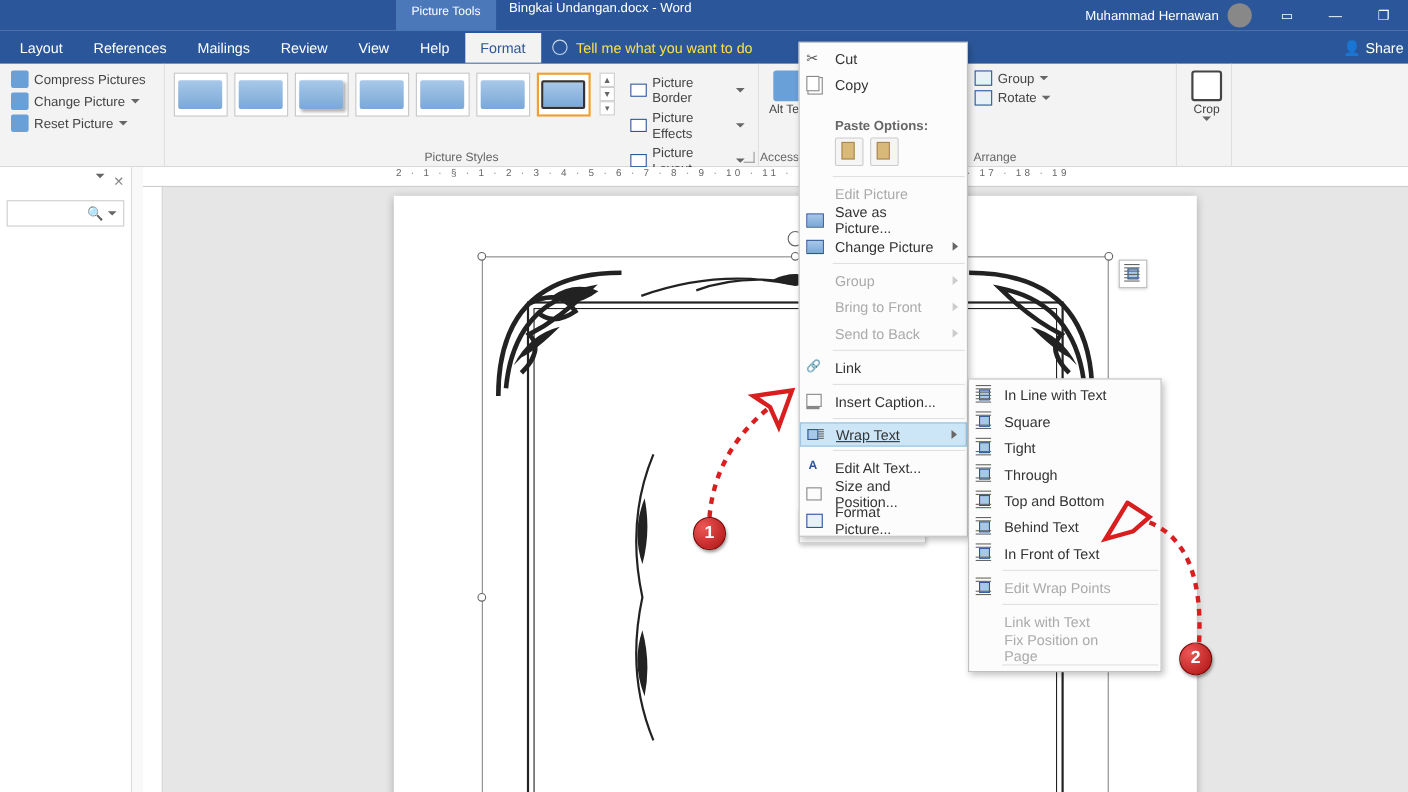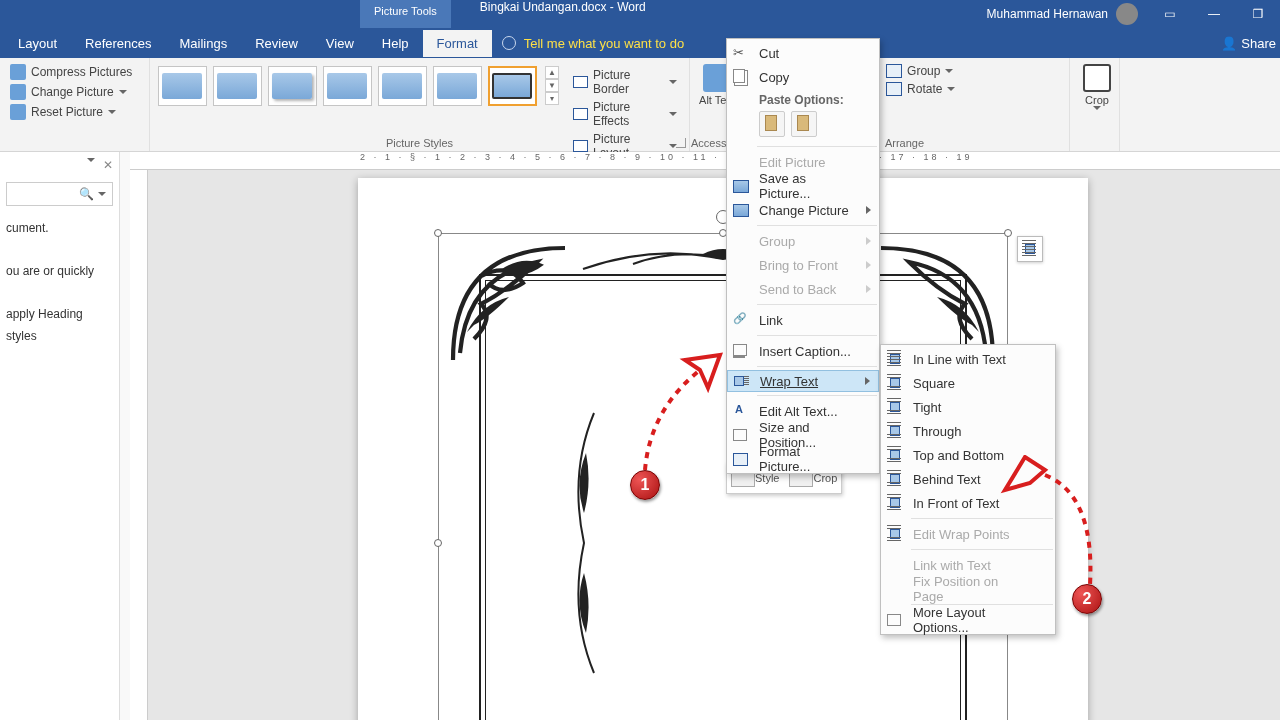--- a/index.html
+++ b/index.html
@@ -1,21 +1,21 @@
 <!DOCTYPE html>
 <html><head>
 <meta charset="utf-8">
 <style>
 * { margin: 0; padding: 0; box-sizing: border-box; font-family: "Segoe UI", sans-serif; }
 body { width: 1280px; height: 720px; overflow: hidden; background: #fff; position: relative; }
 
 
 .titlebar { height: 28px; background: #2b579a; display: flex; color: #fff; font-size: 12px; }
 .titlebar .tool-tab { background: #4a78b8; padding: 5px 14px; margin-left: 360px; font-size: 11px; }
-.titlebar .doc-title { margin-left: 29px; }
+.titlebar .doc-title { margin-left: 12px; }
 .titlebar .spacer { flex: 1; }
 .titlebar .user { margin-right: 10px; display: flex; align-items: center; gap: 8px; }
 .titlebar .avatar { width: 22px; height: 22px; border-radius: 50%; background: #888; }
 .titlebar .win-btn { width: 44px; height: 28px; display: flex; align-items: center; justify-content: center; cursor: pointer; }
 
 
 .ribbon-tabs { height: 30px; background: #2b579a; display: flex; align-items: center; padding-left: 4px; }
 .ribbon-tabs .tab { color: #fff; font-size: 13px; padding: 6px 14px; cursor: pointer; }
 .ribbon-tabs .tab.active { background: #f3f3f3; color: #2b579a; }
 .tell-me { display: flex; align-items: center; color: #fde047; gap: 8px; margin-left: 10px; font-size: 13px; }
@@ -92,21 +92,21 @@
 
 
 .menu { position: absolute; background: #fcfcfc; border: 1px solid #c0c0c0; box-shadow: 2px 3px 6px rgba(0,0,0,0.25); font-size: 13px; color: #333; padding: 2px 0; z-index: 100; }
 .menu .mi { display: flex; align-items: center; height: 24px; padding: 0 24px 0 32px; position: relative; cursor: pointer; }
 .menu .mi.disabled { color: #aaa; cursor: default; }
 .menu .mi.hover { background: #cde6f7; border: 1px solid #92c0e0; height: 22px; }
 .menu .mi .mico { position: absolute; left: 6px; width: 16px; height: 16px; }
 .menu .mi .arrow { position: absolute; right: 8px; width: 0; height: 0; border-top: 4px solid transparent; border-bottom: 4px solid transparent; border-left: 5px solid #666; }
 .menu .mi.disabled .arrow { border-left-color: #ccc; }
 .menu .sep { height: 1px; background: #e0e0e0; margin: 3px 2px 3px 30px; }
-.menu .label-row { padding: 4px 8px 2px 32px; font-weight: bold; color: #666; font-size: 12px; }
+.menu .label-row { padding: 4px 8px 2px 32px; font-weight: bold; color: #666; font-size: 12px; margin-top: 14px; }
 .menu .paste-icons { display: flex; gap: 6px; padding: 2px 8px 6px 32px; }
 .menu .pico { width: 26px; height: 26px; border: 1px solid #ccc; background: #f5f5f5; border-radius: 2px; cursor: pointer; position:relative;}
 .menu .pico::before{content:"";position:absolute;left:5px;top:3px;width:10px;height:14px;background:#d9b97a;border:1px solid #aa8850;}
 
 .mico.cut::before{content:"✂";position:absolute;font-size:13px;color:#555;}
 .mico.copy::before{content:"";position:absolute;width:10px;height:12px;border:1px solid #888;background:#fff;box-shadow:2px 2px 0 #fff,2px 2px 0 1px #888;}
 .mico.pic::before{content:"";position:absolute;width:14px;height:11px;border:1px solid #2b579a;background:linear-gradient(#a8c8e8,#7aa8d8);top:2px;}
 .mico.link::before{content:"🔗";position:absolute;font-size:11px;color:#555;}
 .mico.cap::before{content:"";position:absolute;width:12px;height:10px;border:1px solid #888;top:1px;}
 .mico.cap::after{content:"";position:absolute;width:12px;height:2px;background:#888;top:13px;}
@@ -290,25 +290,20 @@
 
 <div class="workspace">
   <div class="nav-pane">
     <div class="np-head">
       <span class="dd-caret"></span>
       <span style="color:#888">✕</span>
     </div>
     <div class="np-search">
       <span style="color:#2b579a">🔍</span>
       <span class="dd-caret"></span>
-    </div>
-    <div class="np-text">
-      <div>cument.</div><br>
-      <div>ou are or quickly</div><br>
-      <div>apply Heading styles</div>
     </div>
   </div>
 
   <div class="ruler-h">2 · 1 · § · 1 · 2 · 3 · 4 · 5 · 6 · 7 · 8 · 9 · 10 · 11 · 12 · 13 · 14 · 15 · 16 · 17 · 18 · 19</div>
   <div class="ruler-v"></div>
 
   <div class="page-area">
     <div class="page">
       <div class="sel-frame">
         <div class="rot-handle"></div>
@@ -470,24 +465,20 @@
       <span>Edit Wrap Points</span>
     </div>
   <div class="sep"></div>
   <div class="mi disabled">
       <span>Link with Text</span>
     </div>
   <div class="mi disabled">
       <span>Fix Position on Page</span>
     </div>
   <div class="sep"></div>
-  <div class="mi">
-      <span class="mico size"></span>
-      <span>More Layout Options...</span>
-    </div>
 </div>
 
 <div class="callout" style="left:630px; top:470px">1</div>
 <div class="callout" style="left:1072px; top:584px">2</div>
 
 <svg class="arrow-path" style="left:630px; top:350px; width:110px; height:130px">
   <path d="M15,120 Q20,60 70,20" stroke="#d81e1e" stroke-width="4" stroke-dasharray="6,6" fill="none"></path>
   <path d="M70,20 L55,10 L90,5 L78,38 Z" fill="none" stroke="#d81e1e" stroke-width="4"></path>
 </svg>
 <svg class="arrow-path" style="left:985px; top:455px; width:120px; height:140px">

